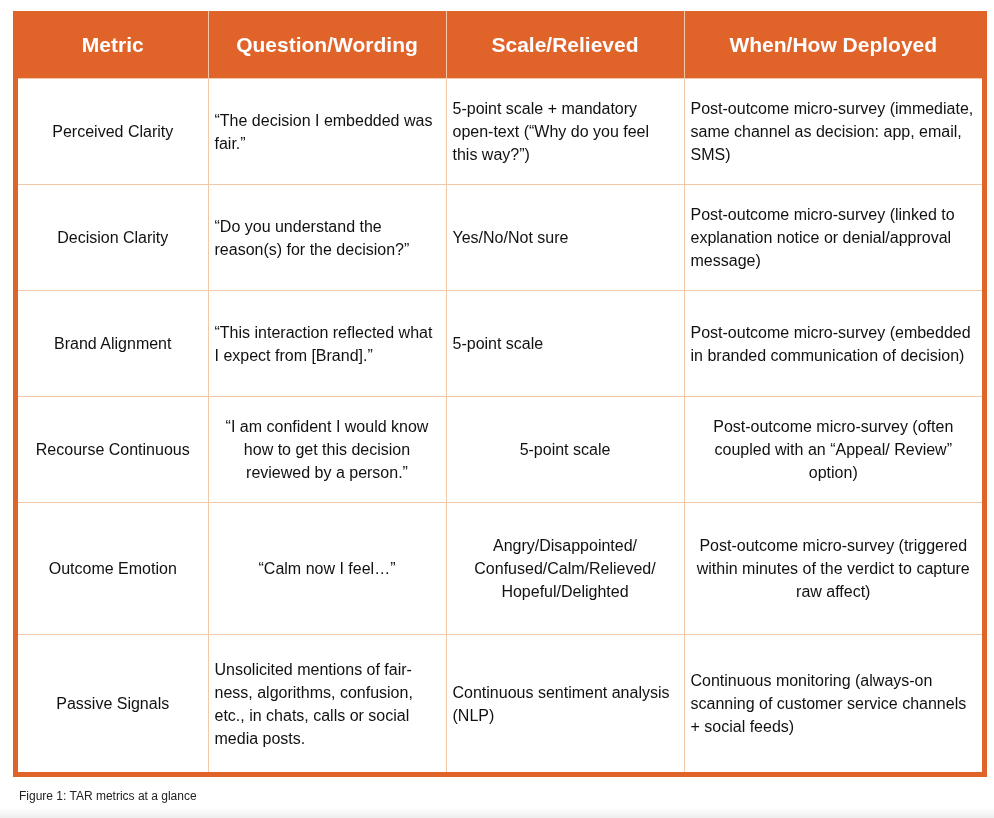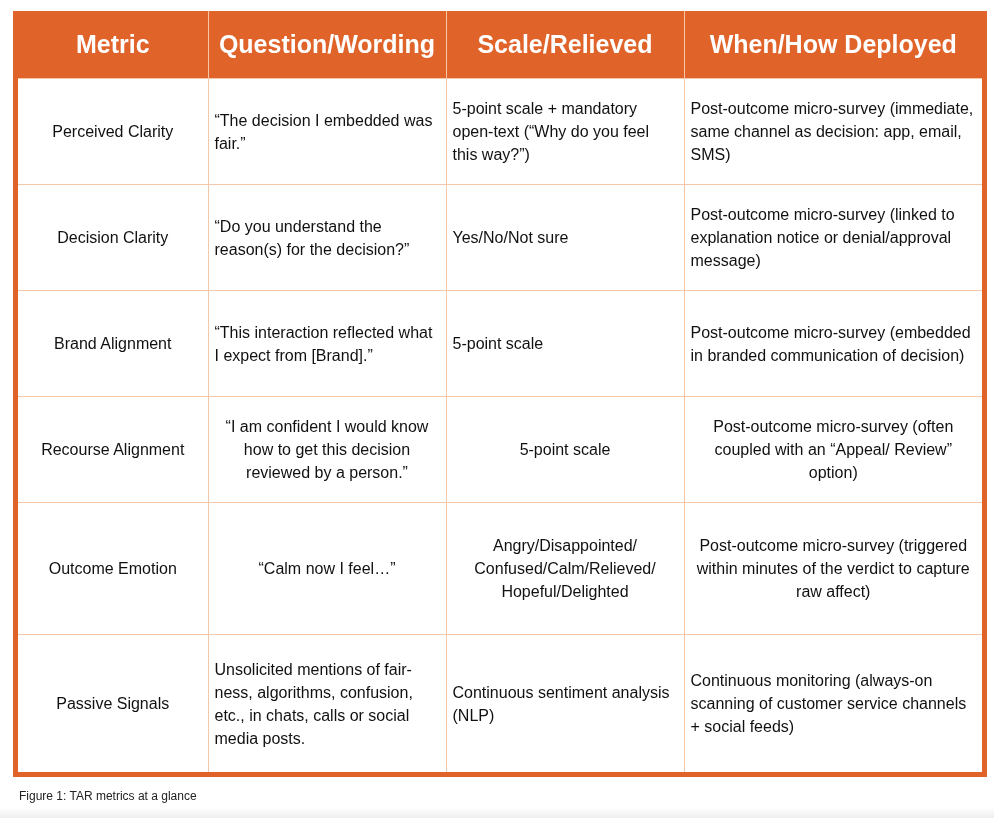--- a/index.html
+++ b/index.html
@@ -1,21 +1,21 @@
 <!DOCTYPE html>
 <html><head>
 <meta charset="utf-8">
 <style>
   html, body { margin: 0; padding: 0; background: #ffffff; }
   body { width: 994px; height: 818px; position: relative; overflow: hidden;
          font-family: "Liberation Sans", sans-serif; color: #111; }
   .frame { position: absolute; left: 13px; top: 11px; width: 964px;
            border: 5px solid #e0632a; border-top: none; background: #fff; }
   table { border-collapse: collapse; width: 100%; table-layout: fixed; }
-  thead th { background: #e0632a; color: #ffffff; font-weight: bold; font-size: 25px;
+  thead th { background: #e0632a; color: #ffffff; font-weight: bold; font-size: 21px;
              height: 65px; text-align: center; border-left: 1px solid #f3c7a8; }
   thead th:first-child { border-left: none; }
   tbody td { font-size: 16px; line-height: 23px; border-left: 1px solid #f3c7a8;
              border-top: 1px solid #f3c7a8; padding: 0 6px; vertical-align: middle; }
   tbody td:first-child { border-left: none; text-align: center; }
   tbody tr.r1 td { height: 105px; }
   tbody tr.r2 td { height: 105px; }
   tbody tr.r3 td { height: 105px; }
   tbody tr.r4 td { height: 105px; text-align: center; }
   tbody tr.r5 td { height: 131px; text-align: center; }
@@ -56,21 +56,21 @@
         <td>Yes/No/Not sure</td>
         <td>Post-outcome micro-survey (linked to explanation notice or denial/approval message)</td>
       </tr>
       <tr class="r3">
         <td>Brand Alignment</td>
         <td>“This interaction reflected what I expect from [Brand].”</td>
         <td>5-point scale</td>
         <td>Post-outcome micro-survey (embedded in branded communication of decision)</td>
       </tr>
       <tr class="r4">
-        <td>Recourse Alignment</td>
+        <td>Recourse Continuous</td>
         <td>“I am confident I would know how to get this decision reviewed by a person.”</td>
         <td>5-point scale</td>
         <td>Post-outcome micro-survey (often coupled with an “Appeal/ Review” option)</td>
       </tr>
       <tr class="r5">
         <td>Outcome Emotion</td>
         <td>“Calm now I feel…”</td>
         <td>Angry/Disappointed/ Confused/Calm/Relieved/ Hopeful/Delighted</td>
         <td>Post-outcome micro-survey (triggered within minutes of the verdict to capture raw affect)</td>
       </tr>

